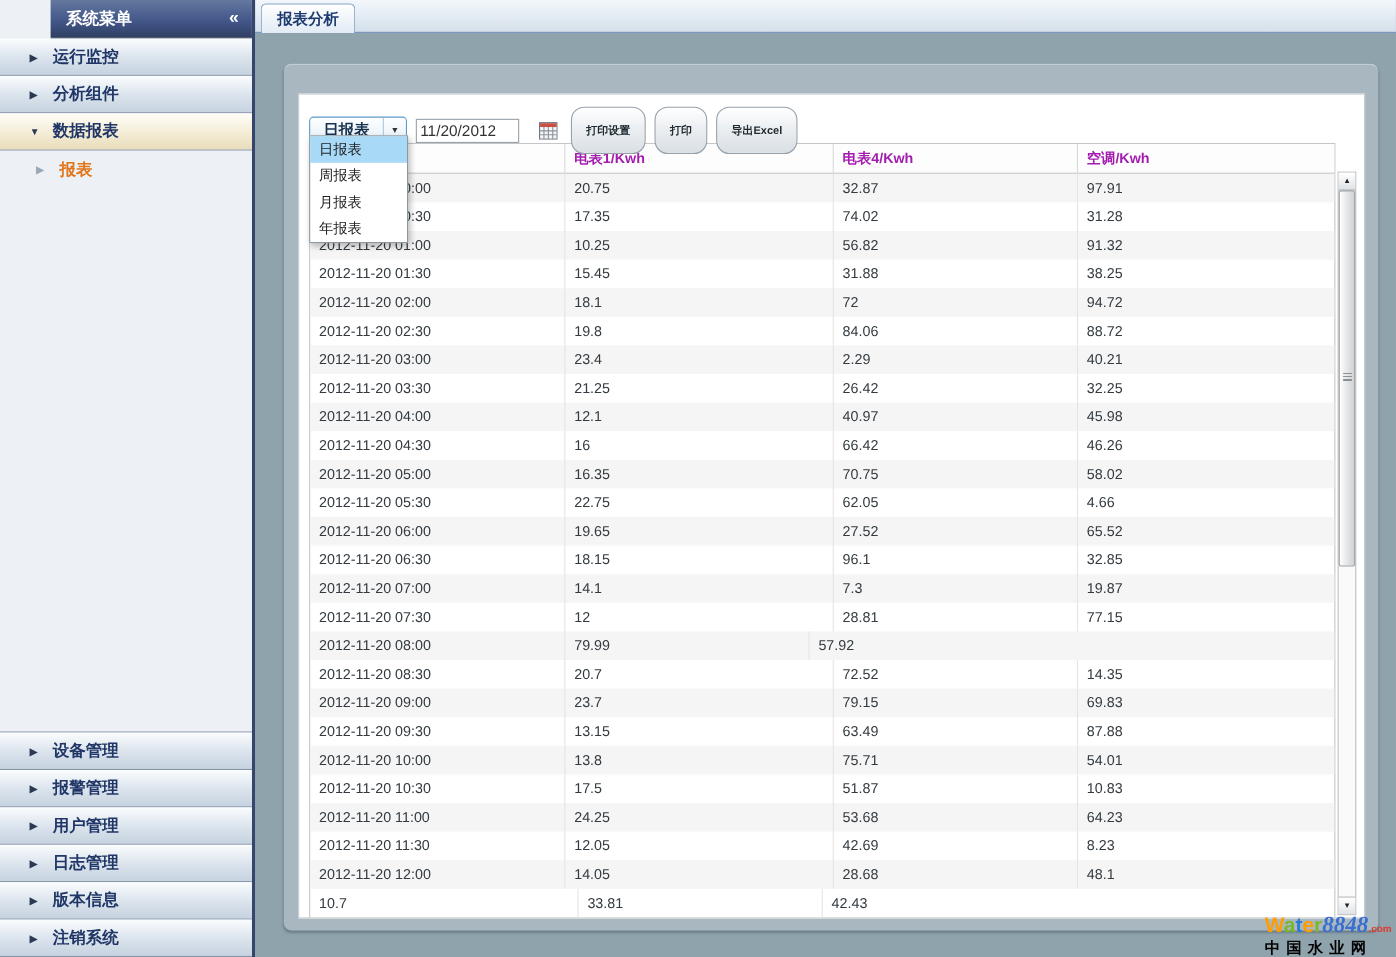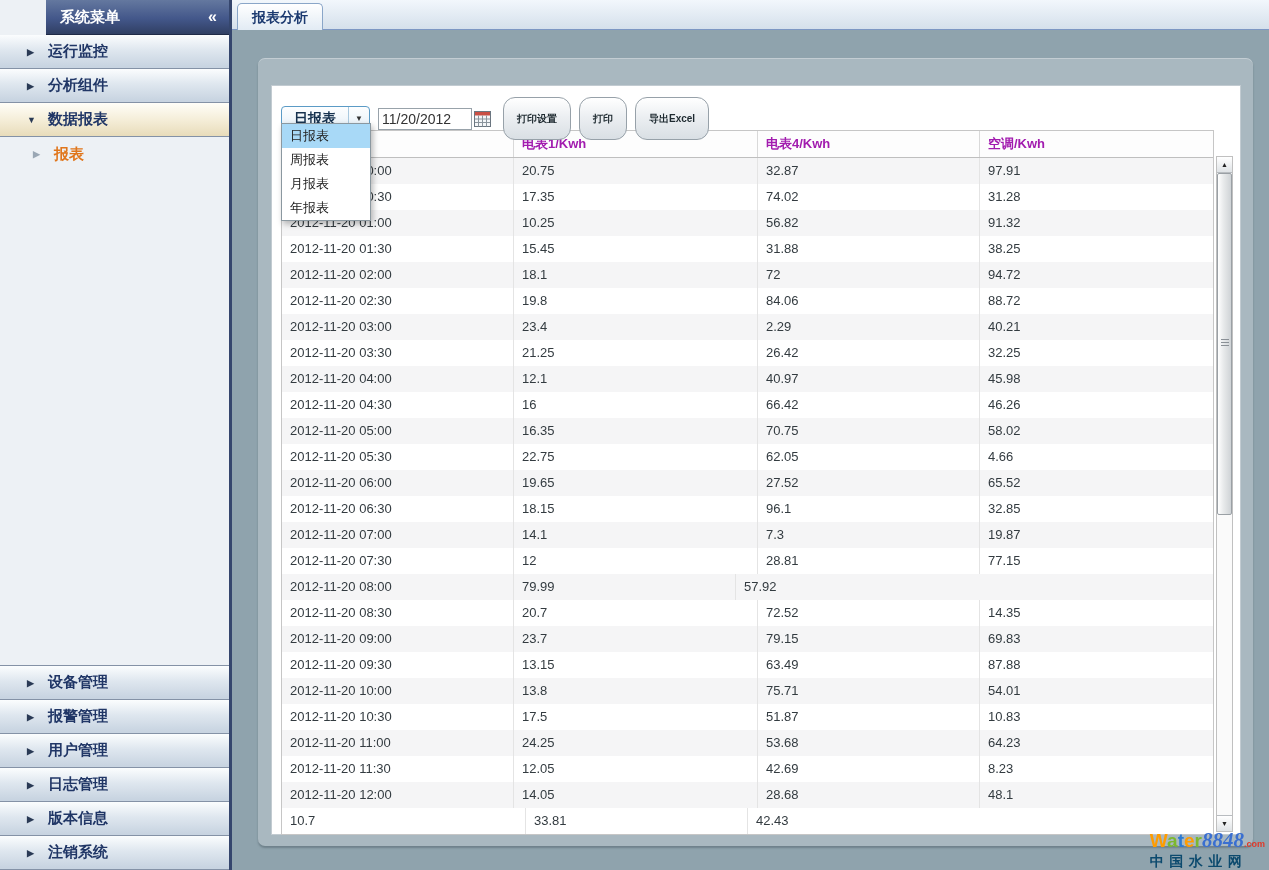--- a/index.html
+++ b/index.html
@@ -47,21 +47,21 @@
 
   
   .toolbar{position:absolute;left:9px;top:11px;display:flex;align-items:center;gap:8px;z-index:20;}
   .combo{width:89px;height:26px;border:1px solid #5b9bc6;border-radius:4px;
          background:linear-gradient(#fdfeff,#e4eff7);display:flex;align-items:center;
          box-sizing:border-box;cursor:pointer;}
   .combo-label{flex:1;text-align:center;font-weight:bold;font-size:14px;color:#17324f;}
   .combo-arrow{width:20px;align-self:stretch;border-left:1px solid #a9c8de;
                display:flex;align-items:center;justify-content:center;
                font-size:8px;color:#333;}
-  .datebox{display:flex;align-items:center;}
+  .datebox{display:flex;align-items:center;gap:16px;}
   .date-input{width:86px;height:20px;border:1px solid #98a2aa;font-size:14px;color:#333;
               padding:0 3px;font-family:"Liberation Sans",sans-serif;}
   .cal-btn{width:21px;height:19px;border:none;background:transparent;padding:0;margin-left:2px;
            display:flex;align-items:center;cursor:pointer;}
   .btn{height:43px;padding:0 13px;border:1px solid #97a1a9;border-radius:12px;
        background:linear-gradient(#ffffff,#eceff2 45%,#d9dfe4);
        font-weight:bold;font-size:10px;color:#1e2a30;cursor:pointer;
        font-family:"Liberation Sans",sans-serif;}
 
   
@@ -96,21 +96,21 @@
             background:linear-gradient(90deg,#ffffff,#e9ebec 40%,#cfd3d6);
             border:1px solid #9aa0a5;box-sizing:border-box;border-radius:2px;cursor:pointer;}
   .grip{position:absolute;left:3px;top:50%;margin-top:-5px;width:8px;height:9px;
         background:repeating-linear-gradient(#8a9096 0 1px,transparent 1px 3px);}
 
   
   .watermark{position:absolute;right:4px;bottom:2px;z-index:80;line-height:1;text-align:left;}
   .wm-line1{font-weight:bold;font-size:19px;white-space:nowrap;}
   .wm-num{font-family:"Liberation Serif",serif;font-style:italic;color:#3a6fd0;font-size:21px;}
   .wm-suffix{color:#e03a2a;font-size:9px;font-style:normal;}
-  .wm-line2{margin-top:3px;font-size:14px;font-weight:bold;color:#0c4a6e;
+  .wm-line2{margin-top:3px;font-size:14px;font-weight:bold;color:#000000;
             letter-spacing:5.5px;white-space:nowrap;}
 </style>
 </head>
 <body>
 
 <div id="app">
 
   <aside class="sidebar">
     <div class="sb-header">
       <span class="sb-title">系统菜单</span>

